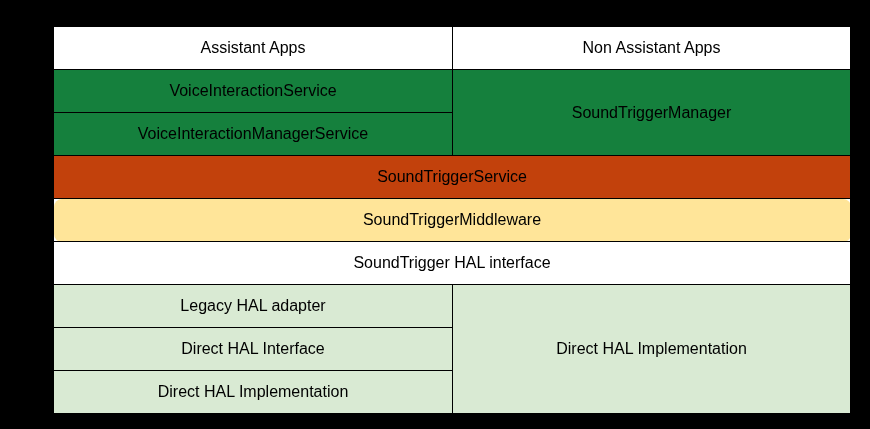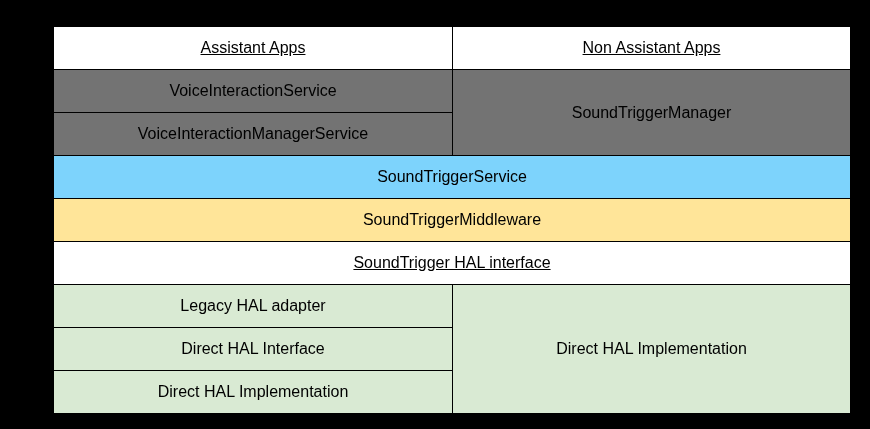--- a/index.html
+++ b/index.html
@@ -46,24 +46,24 @@
     font-family: "Liberation Sans", sans-serif;
     white-space: nowrap;
     overflow: hidden;
   }
 
   
   .col-left  { width: 399px; }
   .col-right { width: 398px; }
 
   
-  .fill-white  { background: #ffffff; text-decoration: underline; }
-  .fill-peach  { background: #737373; margin-left: 48px; }
-  .fill-blue   { background: #7dd3fc; }
-  .fill-yellow { background: #ffe599; }
+  .fill-white  { background: #ffffff; }
+  .fill-peach  { background: #15803d; margin-left: 48px; }
+  .fill-blue   { background: #c2410c; }
+  .fill-yellow { background: #ffe599; border-radius: 8px; }
   .fill-green  { background: #d9ead3; }
 </style>
 </head>
 <body>
 
 <div id="diagram-root">
 
   <table class="stack-table">
     <colgroup>
       <col class="col-left">

